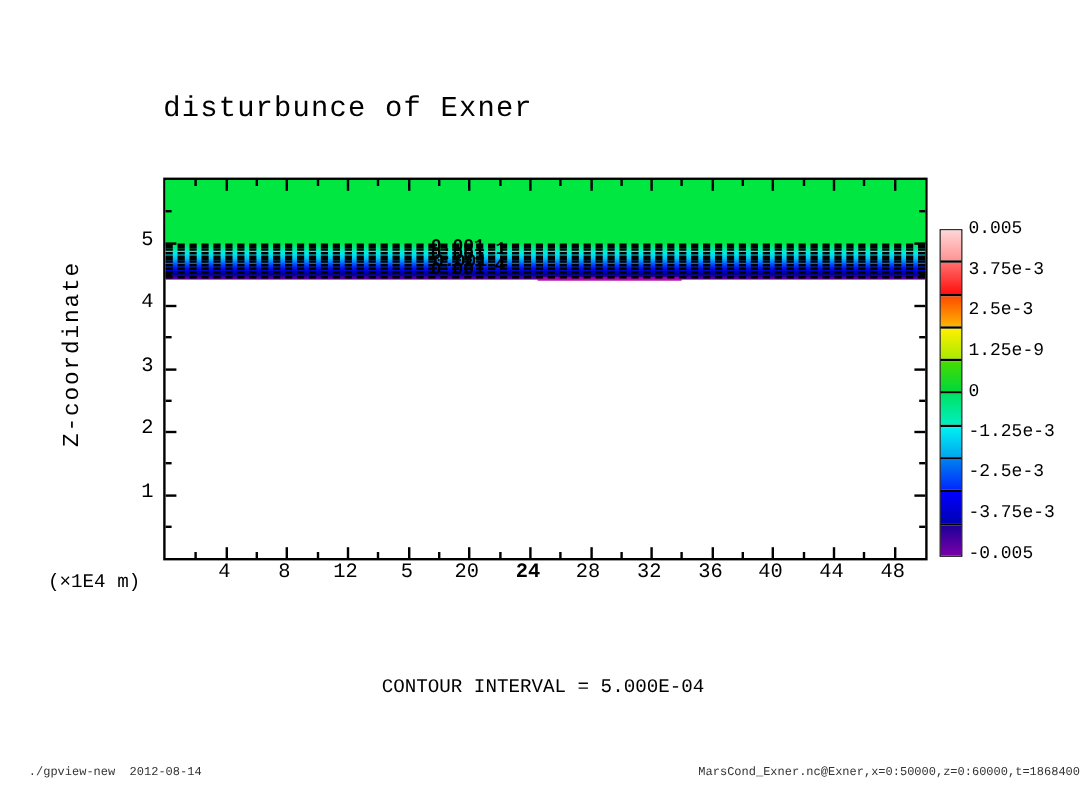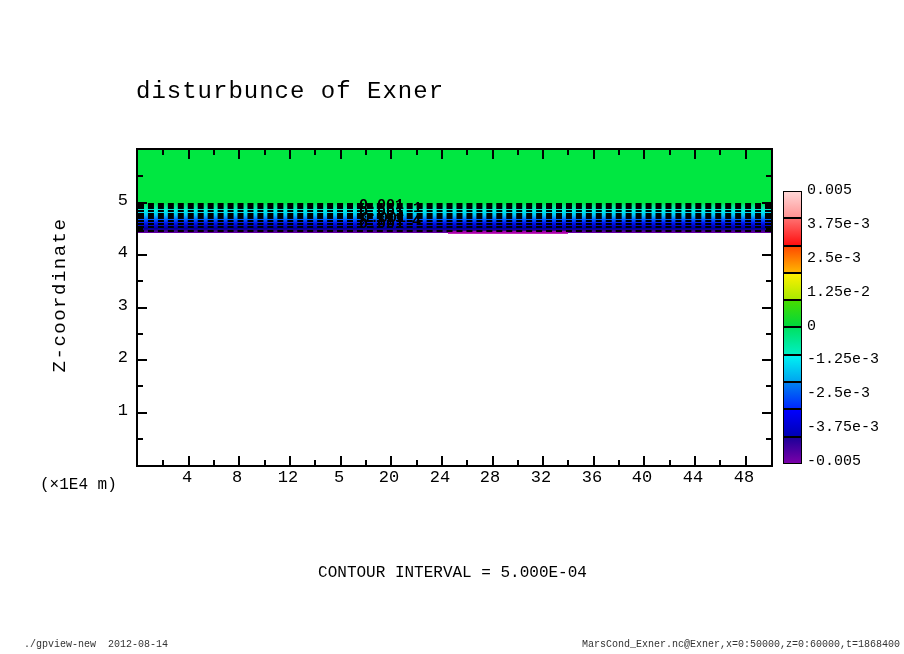--- a/index.html
+++ b/index.html
@@ -133,21 +133,21 @@
         <div class="tick" style="top: 25.3px; right: 0px; height: 2px; width: 5px;"></div>
       </div>
   </div>
 
   <div id="x-tick-labels">
       <div class="abs xticklab" style="left: 165px;">4</div>
       <div class="abs xticklab" style="left: 215px;">8</div>
       <div class="abs xticklab" style="left: 266px;">12</div>
       <div class="abs xticklab" style="left: 317px;">5</div>
       <div class="abs xticklab" style="left: 367px;">20</div>
-      <div class="abs xticklab" style="left: 418px;">24</div>
+      <div class="abs xticklab" style="left: 418px; font-weight: bold;">24</div>
       <div class="abs xticklab" style="left: 468px;">28</div>
       <div class="abs xticklab" style="left: 519px;">32</div>
       <div class="abs xticklab" style="left: 570px;">36</div>
       <div class="abs xticklab" style="left: 620px;">40</div>
       <div class="abs xticklab" style="left: 671px;">44</div>
       <div class="abs xticklab" style="left: 722px;">48</div>
     </div>
   <div id="y-tick-labels">
       <div class="abs yticklab" style="top: 401px;">1</div>
       <div class="abs yticklab" style="top: 348px;">2</div>
@@ -168,21 +168,21 @@
       <div class="seg" style="background: linear-gradient(rgb(0, 225, 99), rgb(0, 239, 194));"></div>
       <div class="seg" style="background: linear-gradient(rgb(0, 242, 242), rgb(0, 166, 240));"></div>
       <div class="seg" style="background: linear-gradient(rgb(0, 128, 240), rgb(0, 40, 255));"></div>
       <div class="seg" style="background: linear-gradient(rgb(0, 0, 255), rgb(0, 0, 180));"></div>
       <div class="seg" style="background: linear-gradient(rgb(30, 0, 153), rgb(122, 0, 168));"></div>
     </div>
   <div id="colorbar-labels">
       <div class="abs cbarlab" style="top: 182px;">0.005</div>
       <div class="abs cbarlab" style="top: 215.9px;">3.75e-3</div>
       <div class="abs cbarlab" style="top: 249.8px;">2.5e-3</div>
-      <div class="abs cbarlab" style="top: 283.6px;">1.25e-2</div>
+      <div class="abs cbarlab" style="top: 283.6px;">1.25e-9</div>
       <div class="abs cbarlab" style="top: 317.5px;">0</div>
       <div class="abs cbarlab" style="top: 351.4px;">-1.25e-3</div>
       <div class="abs cbarlab" style="top: 385.3px;">-2.5e-3</div>
       <div class="abs cbarlab" style="top: 419.1px;">-3.75e-3</div>
       <div class="abs cbarlab" style="top: 453px;">-0.005</div>
     </div>
 
   <div class="abs" id="contour-interval-text">CONTOUR INTERVAL = 5.000E-04</div>
 
   <div class="abs footer" id="footer-left">./gpview-new  2012-08-14</div>

